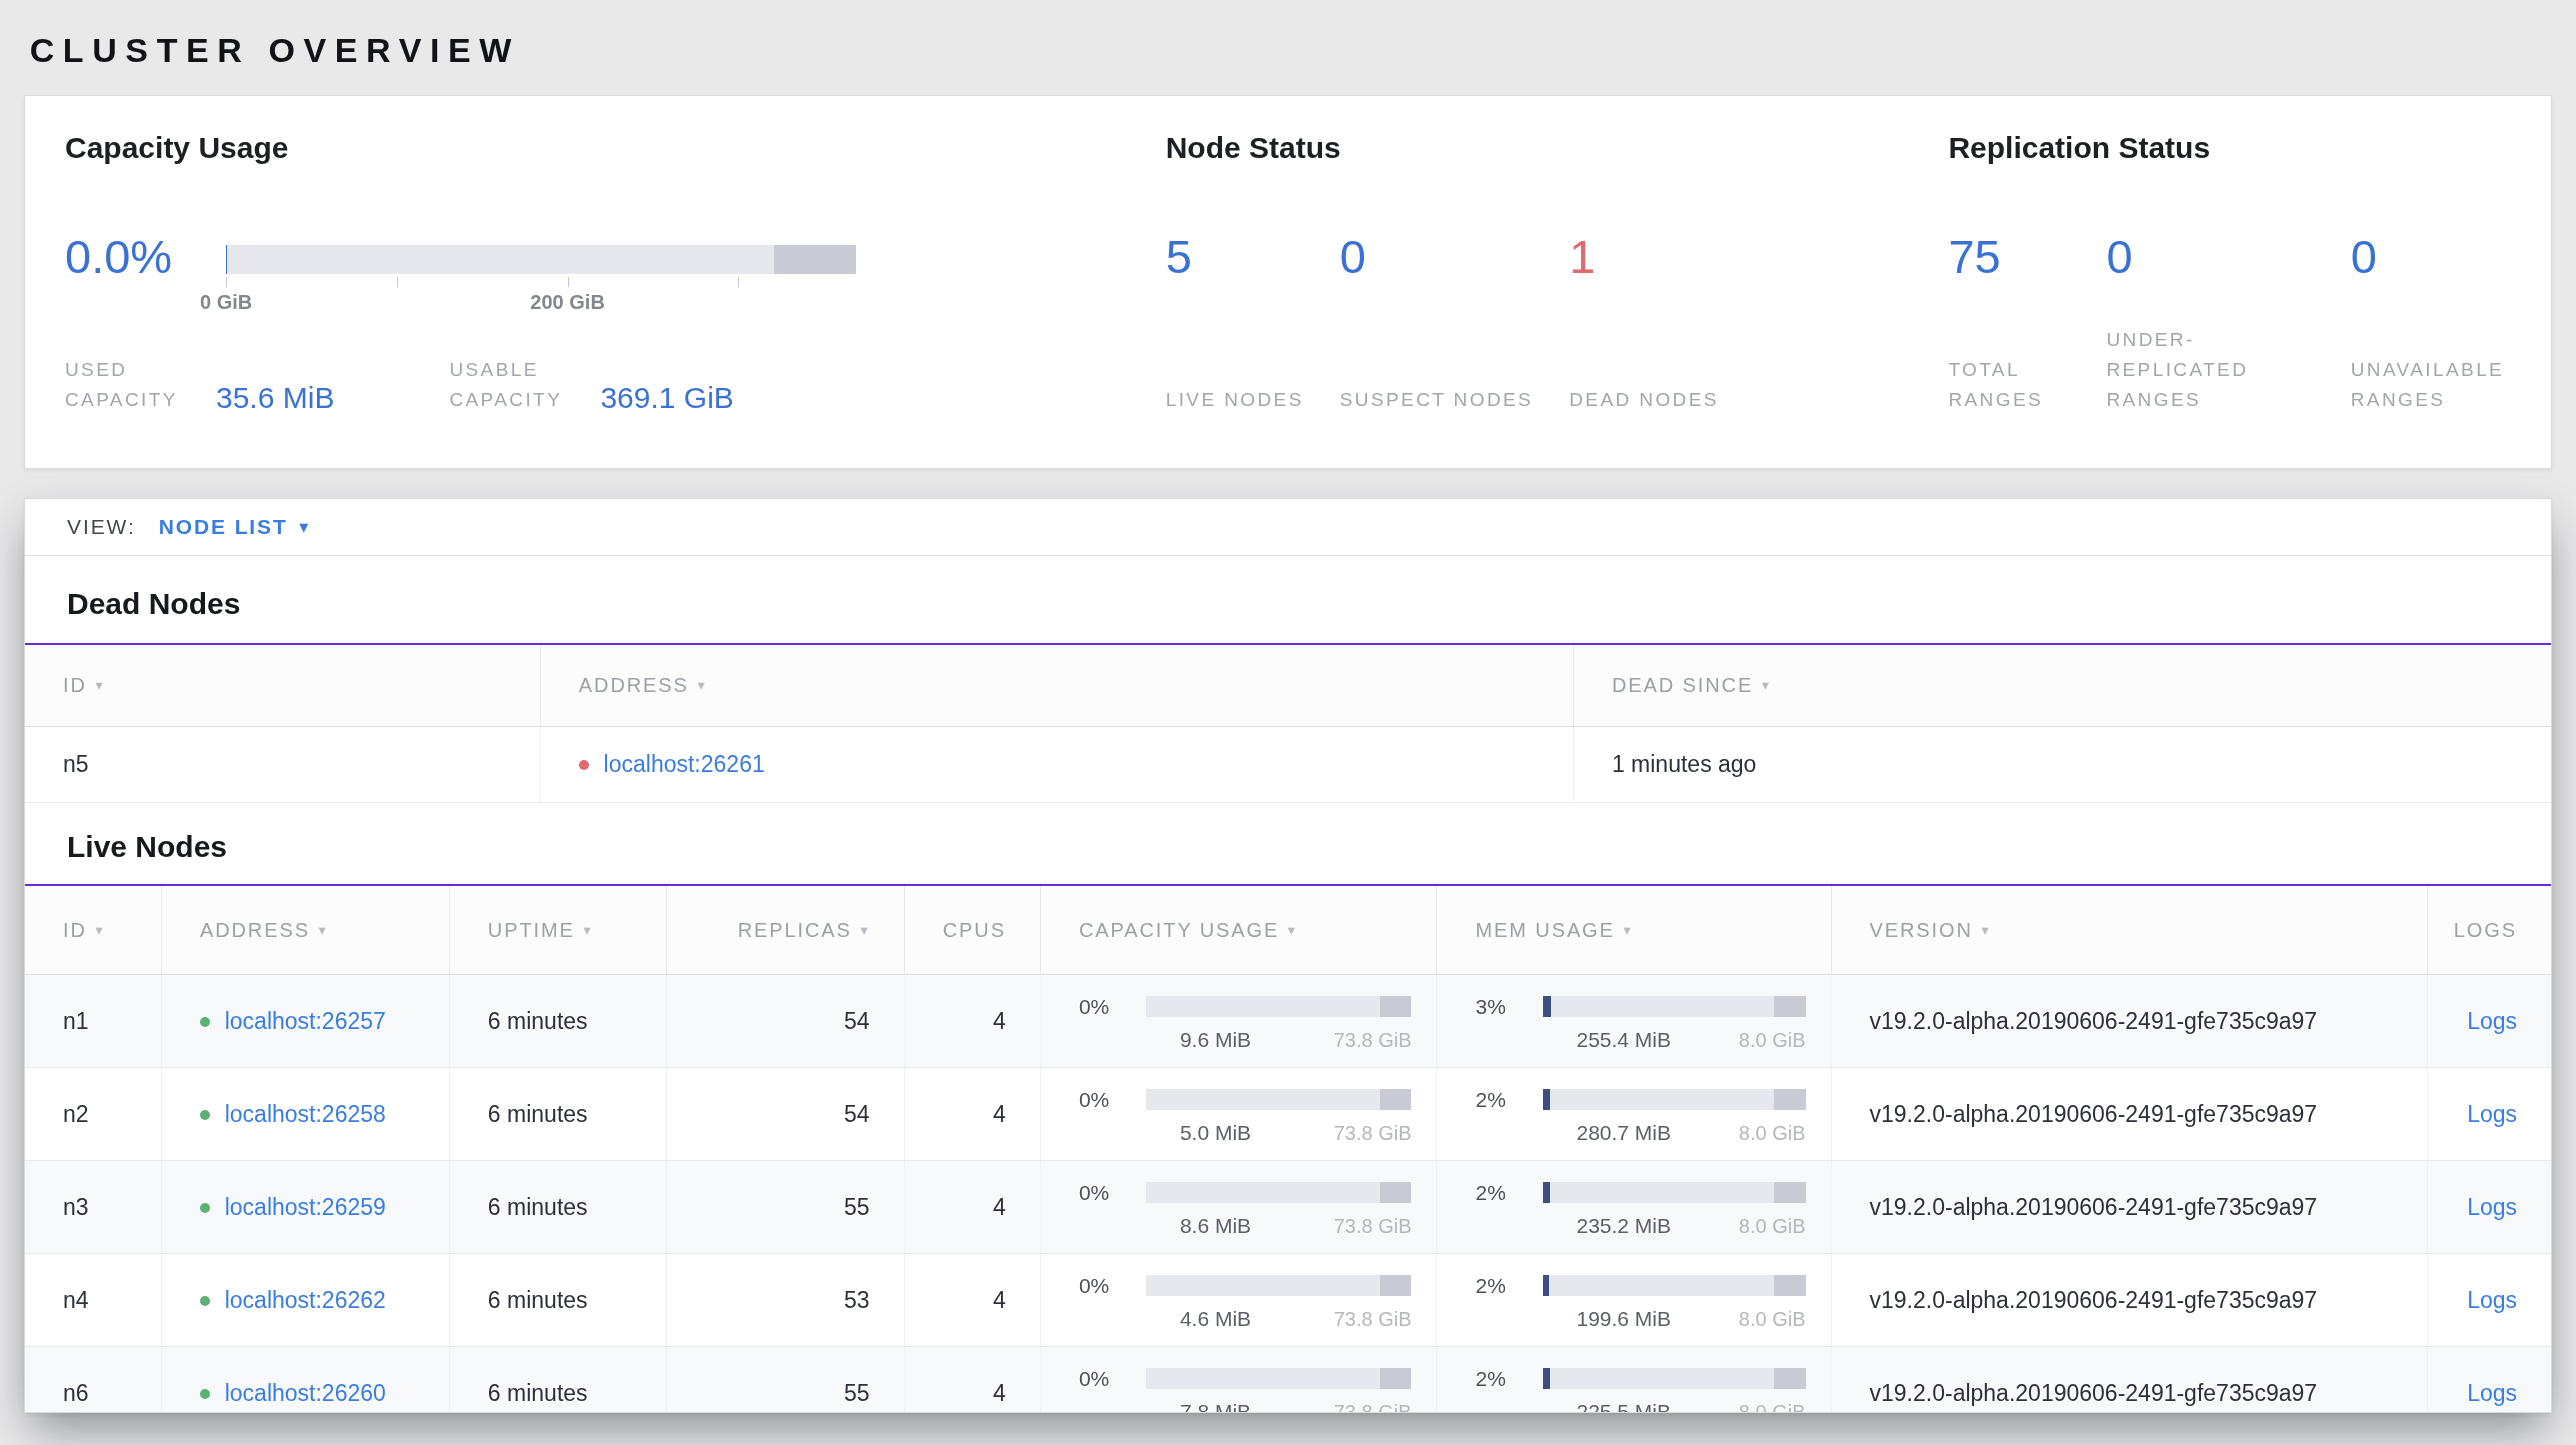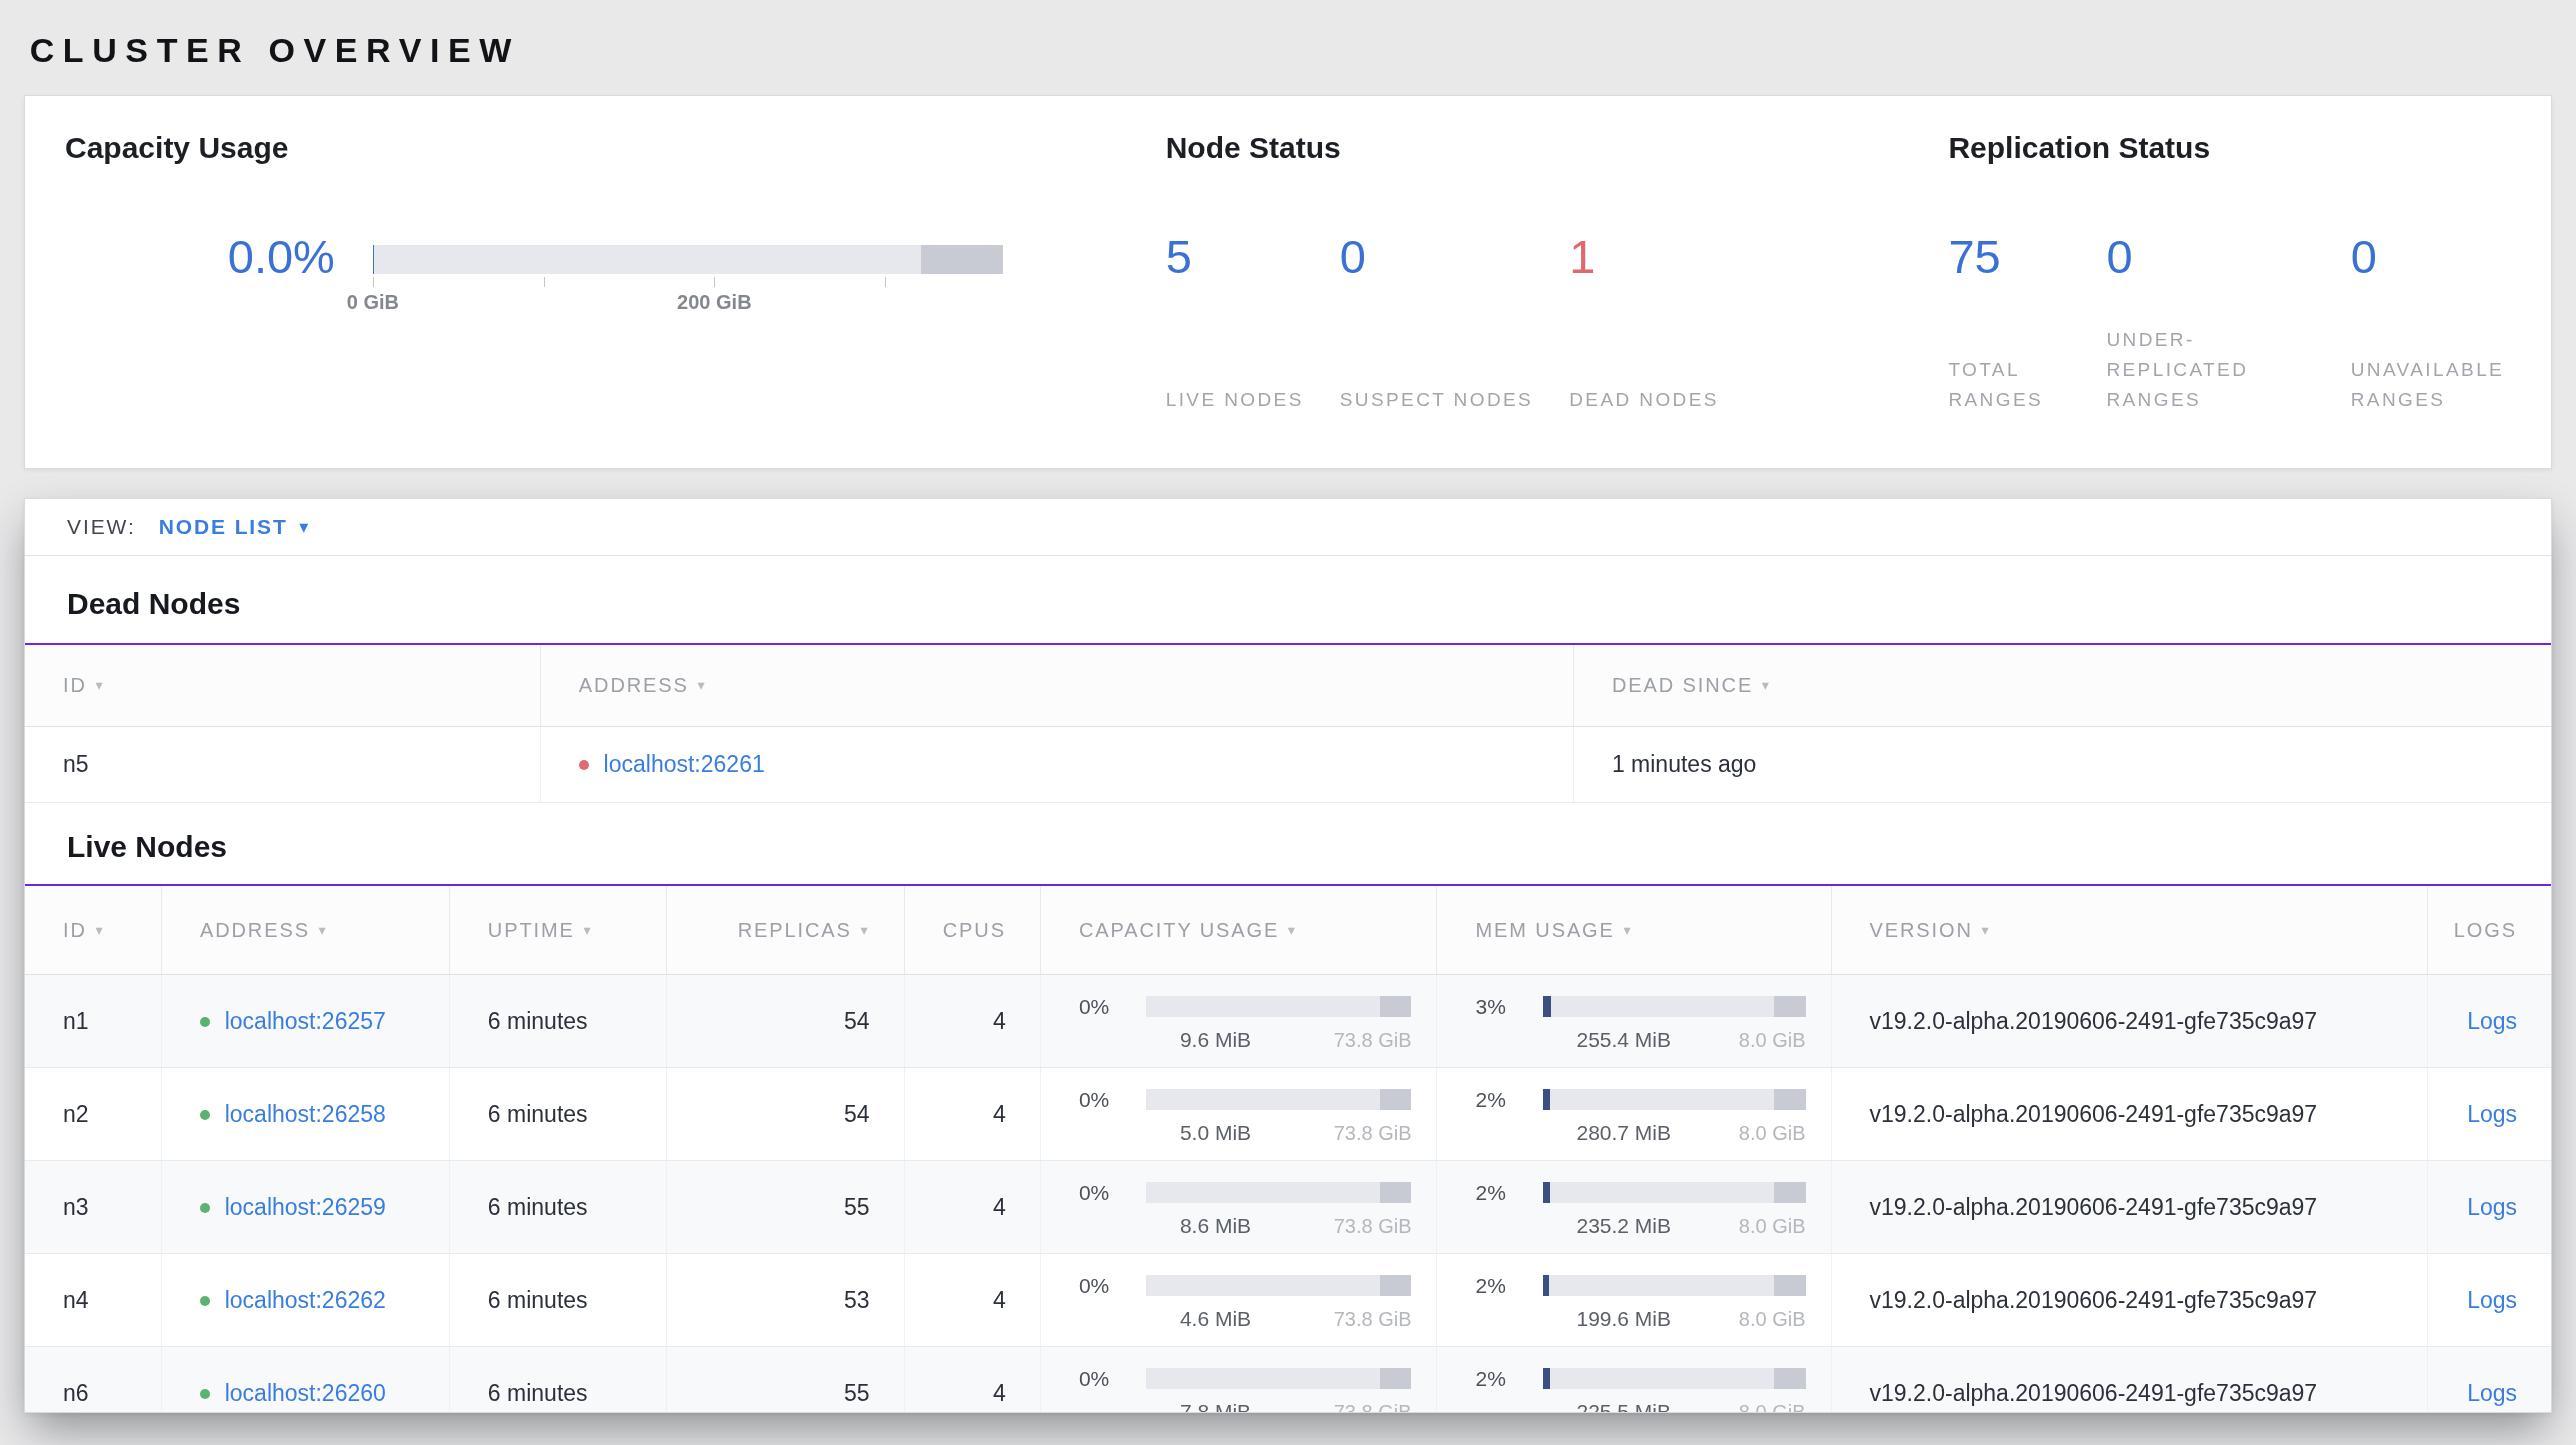--- a/index.html
+++ b/index.html
@@ -42,21 +42,21 @@
 
   h2.card-title {
     font-size: 30px; font-weight: 600; color: #1c1f24;
     margin-bottom: 50px; line-height: 36px;
   }
 
   .big-num { font-size: 47px; font-weight: 500; color: var(--accent, #3a72d4); line-height: 53px; }
   .big-num.red { color: var(--dead-red, #e0696f); }
 
   
-  .cap-row { display: flex; align-items: flex-start; gap: 38px; margin-top: 13.4px; justify-content: center; }
+  .cap-row { display: flex; align-items: flex-start; gap: 54px; margin-top: 13.4px; }
   .cap-bar-wrap { width: 630px; margin-top: 15px; font-weight: bold; }
   .cap-bar { position: relative; height: 29px; background: var(--bar-track, #e7e8ed); overflow: hidden; }
   .cap-fill { position: absolute; left: 0; top: 0; bottom: 0; background: var(--accent, #3a72d4); }
   .cap-end  { position: absolute; right: 0; top: 0; bottom: 0; width: 13%; background: var(--bar-end, #c8cbd4); }
   .cap-ticks { position: relative; height: 46px; }
   .tick-mark { position: absolute; top: 2.9px; width: 1px; height: 10.5px; background: #c2c5cb; }
   .tick-label {
     position: absolute; top: 17px; transform: translateX(-50%);
     font-size: 20px; color: #83878e; white-space: nowrap;
   }
@@ -168,20 +168,30 @@
           <div class="cap-ticks">
             <span class="tick-mark" style="left: 0%;"></span>
             <span class="tick-mark" style="left: 27.1%;"></span>
             <span class="tick-mark" style="left: 54.2%;"></span>
             <span class="tick-mark" style="left: 81.3%;"></span>
             <span class="tick-label" style="left: 0%;">0 GiB</span>
             <span class="tick-label" style="left: 54.2%;">200 GiB</span>
           </div>
         </div>
       </div>
+      <div class="cap-stats">
+        <div class="cap-stat">
+          <span class="stat-label">USED CAPACITY</span>
+          <span class="cap-stat-value">35.6 MiB</span>
+        </div>
+        <div class="cap-stat">
+          <span class="stat-label">USABLE CAPACITY</span>
+          <span class="cap-stat-value">369.1 GiB</span>
+        </div>
+      </div>
     </div>
 
     <div class="summary-section sec-nodes">
       <h2 class="card-title">Node Status</h2>
       <div class="stats-row">
         <div class="stat">
           <span class="big-num">5</span>
           <span class="stat-label">LIVE NODES</span>
         </div>
         <div class="stat">

